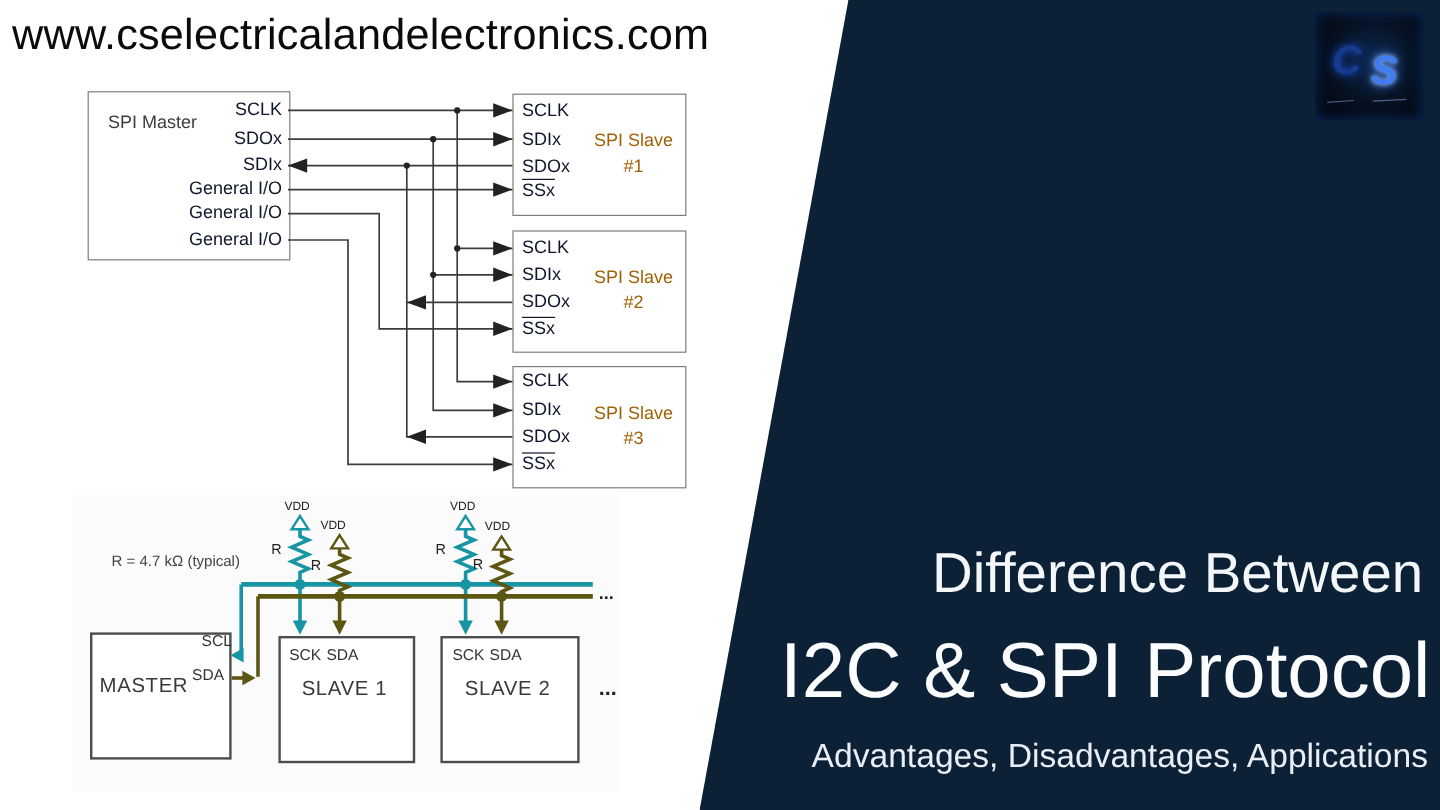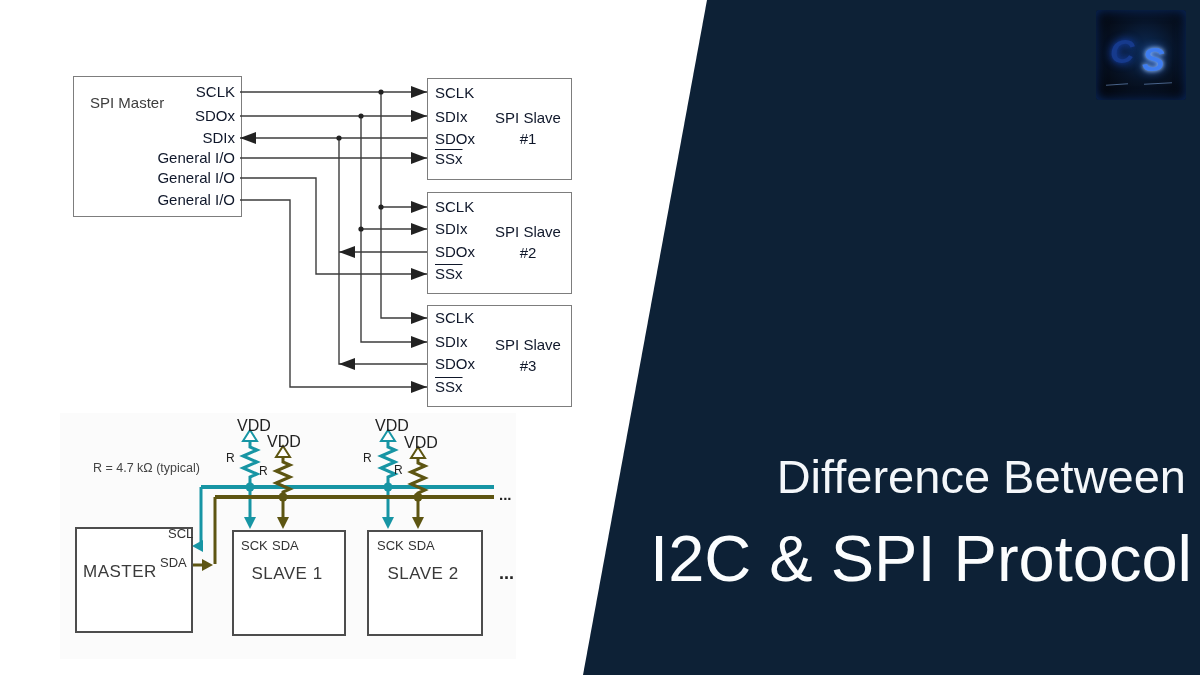--- a/index.html
+++ b/index.html
@@ -36,39 +36,40 @@
     position:absolute;left:46px;top:30px;font-size:34px;color:#3f7df0;font-style:italic;
     text-shadow:0 0 10px #4f8cff,0 0 4px #bfe0ff;font-weight:700;
   }
   .logo-sig{position:absolute;height:1px;background:#7fa8e0;opacity:.55;}
   
   .spi-box{border:1.5px solid #7d7d7d;background:#ffffff;}
   .spi-pin{font-size:15px;color:#0f172a;white-space:nowrap;}
   .master-pin{left:95px;width:140px;text-align:right;}
   .slave-pin{left:435px;width:70px;text-align:left;}
   .pin-overline{text-decoration:overline;}
-  .slave-title{left:487px;width:82px;text-align:center;font-size:15px;color:#0f172a;}
+  .slave-title{left:487px;width:82px;text-align:center;font-size:15px;color:#a16207;}
   .spi-master-label{left:90px;top:94px;font-size:15px;color:#3d3d3d;text-align:right;}
   
   .i2c-box{border:2px solid #4d4d4d;background:#ffffff;}
   .i2c-big-label{font-size:17px;color:#3a3a3a;letter-spacing:0.5px;}
   .i2c-pin{font-size:13px;color:#333333;}
-  .vdd-label{font-size:16px;color:#222222;}
+  .vdd-label{font-size:10px;color:#222222;}
   .r-label{font-size:12px;color:#222222;}
   .i2c-note{left:93px;top:461px;font-size:12.5px;color:#444444;}
   .ellipsis{color:#222222;font-weight:bold;}
   svg{position:absolute;left:0;top:0;}
 </style>
 </head>
 <body>
 
 <div id="canvas">
 
   <div class="abs panel" style="background: rgb(13, 33, 54);"></div>
 
+  <div class="abs site-url">www.cselectricalandelectronics.com</div>
 
   <div class="abs spi-box" style="left:73px;top:76px;width:167px;height:139px;"></div>
   <div class="abs spi-master-label">SPI Master</div>
 
   <div class="abs spi-pin master-pin" style="top:83px;">SCLK</div>
   <div class="abs spi-pin master-pin" style="top:107px;">SDOx</div>
   <div class="abs spi-pin master-pin" style="top:129px;">SDIx</div>
   <div class="abs spi-pin master-pin" style="top:149px;">General I/O</div>
   <div class="abs spi-pin master-pin" style="top:169px;">General I/O</div>
   <div class="abs spi-pin master-pin" style="top:191px;">General I/O</div>
@@ -197,20 +198,21 @@
   <div class="abs i2c-box" style="left:367px;top:530px;width:112px;height:102px;"></div>
   <div class="abs i2c-big-label" style="left:367px;top:564px;width:112px;text-align:center;">SLAVE 2</div>
   <div class="abs i2c-pin" style="left:377px;top:538px;">SCK</div>
   <div class="abs i2c-pin" style="left:408px;top:538px;">SDA</div>
 
   <div class="abs ellipsis" style="left:499px;top:486px;font-size:15px;">...</div>
   <div class="abs ellipsis" style="left:499px;top:563px;font-size:18px;">...</div>
 
   <div class="abs panel-line1">Difference Between</div>
   <div class="abs panel-line2">I2C &amp; SPI Protocol</div>
+  <div class="abs panel-line3">Advantages, Disadvantages, Applications</div>
 
   <div class="abs logo">
     <span class="logo-c">C</span>
     <span class="logo-s">S</span>
     <div class="logo-sig" style="left:10px;top:74px;width:22px;transform:rotate(-4deg);"></div>
     <div class="logo-sig" style="left:48px;top:73px;width:28px;transform:rotate(-3deg);"></div>
   </div>
 
 </div>
 

